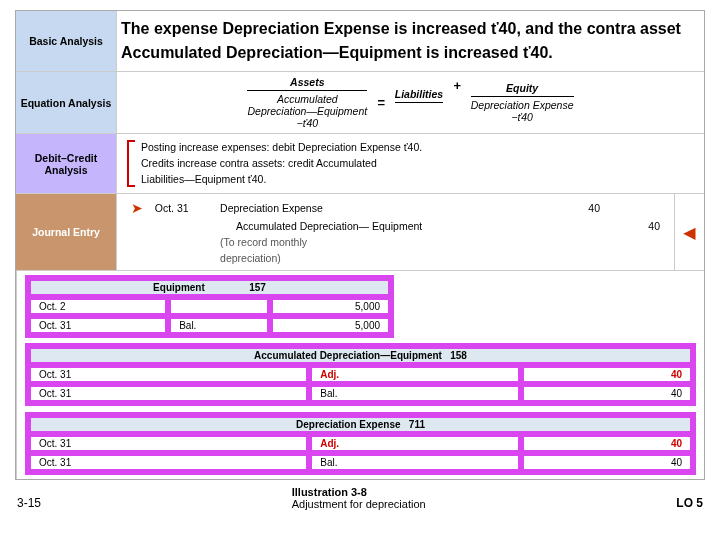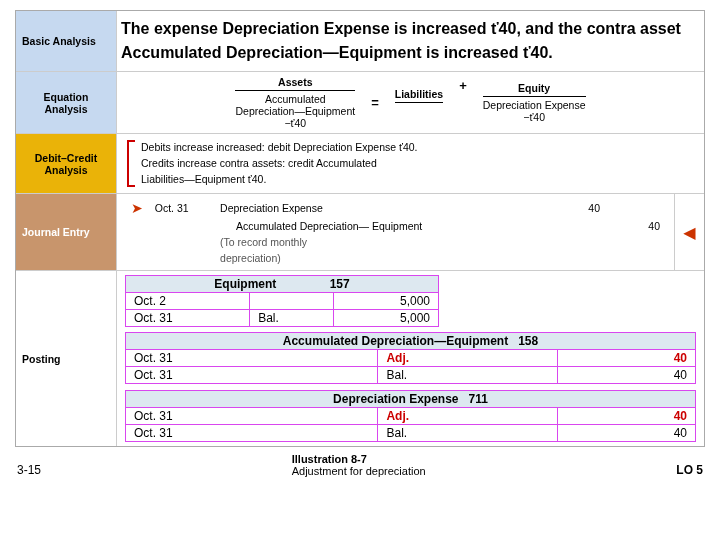--- a/index.html
+++ b/index.html
@@ -26,57 +26,59 @@
     }
     
     .row {
       display: flex;
       border-bottom: 1px solid #ccc;
     }
     .row:last-child { border-bottom: none; }
     .label-cell {
       width: 100px;
       min-width: 100px;
-      padding: 6px 6px;
+      padding: 6px 0;
       display: flex;
       align-items: center;
+      justify-content: center;
       text-align: center;
       font-size: 10.5px;
       font-weight: bold;
     }
     .content-cell {
       flex: 1;
       padding: 5px 8px;
       border-left: 1px solid #ccc;
     }
     
     .basic-label { background: #c6d9f0; }
     .equation-label { background: #c6d9f0; }
-    .debit-label { background: #eab308; }
+    .debit-label { background: #c4b5fd; }
     .journal-label { background: #c8956c; color: #fff; }
     .posting-label { background: #fff; }
 
     
     .basic-content {
       font-size: 16px;
       line-height: 1.5;
       padding: 6px 4px;
       font-weight: bold;
     }
 
     
     .equation-content {
       padding: 4px 10px;
     }
     .equation-row {
       display: flex;
       align-items: center;
       justify-content: center;
-      gap: 16px;
-      font-size: 10.5px;
+      gap: 10px;
+      font-size: 10.5px;
+      font-style: italic;
     }
     .eq-section {
       text-align: center;
     }
     .eq-section .header {
       font-weight: bold;
       border-bottom: 1px solid #000;
       padding-bottom: 2px;
       margin-bottom: 2px;
       font-size: 10.5px;
@@ -140,23 +142,23 @@
     .posting-content {
       padding: 4px 8px;
       font-size: 10px;
     }
     .posting-table {
       border: 1px solid #aaa;
       border-collapse: collapse;
       width: 100%;
     }
     .posting-table td, .posting-table th {
-      border: 1px solid #d946ef;
+      border: 6px solid #d946ef;
       padding: 1px 8px;
-      font-size: 12px;
+      font-size: 10px;
     }
     .posting-table th {
       background: #dde8f0;
       text-align: center;
       font-weight: bold;
     }
     .posting-table .adj { color: #cc0000; font-weight: bold; }
     .posting-table .right { text-align: right; }
     .posting-row {
       display: flex;
@@ -236,21 +238,21 @@
     </div>
 
     <div class="row">
       <div class="label-cell debit-label">
         <span>Debit–Credit Analysis</span>
       </div>
       <div class="content-cell debit-content">
         <div class="bracket-container">
           <div class="bracket-left"></div>
           <div>
-            <span>Debits increase increased: debit Depreciation Expense ť40.</span><br>
+            <span>Posting increase expenses: debit Depreciation Expense ť40.</span><br>
             <span>Credits increase contra assets: credit Accumulated</span><br>
             <span>Liabilities—Equipment ť40.</span>
           </div>
         </div>
       </div>
     </div>
 
     <div class="row">
       <div class="label-cell journal-label">
         <span>Journal Entry</span>
@@ -290,23 +292,20 @@
           </tr>
         </tbody>
           </table>
       </div>
       <div style="width:30px; display:flex; align-items:center; justify-content:center; border-left:1px solid #ccc;">
         <span style="color:#cc3300; font-size:16px;">◀</span>
       </div>
     </div>
 
     <div class="row">
-      <div class="label-cell posting-label">
-        <span>Posting</span>
-      </div>
       <div class="content-cell posting-content">
 
         <div style="margin-bottom:5px;">
           <table class="posting-table" style="width:55%;">
             <tbody>
                 <tr>
               <th colspan="3">
                 <span>Equipment</span>
                 &nbsp;&nbsp;&nbsp;&nbsp;&nbsp;&nbsp;&nbsp;&nbsp;&nbsp;&nbsp;&nbsp;&nbsp;&nbsp;&nbsp;
                 <span>157</span>
@@ -377,20 +376,20 @@
       </div>
     </div>
 
   </div>
 
   <div class="footer">
     <div class="footer-left">
       <span class="page-num">3-15</span>
     </div>
     <div>
-      <span class="illus-bold">Illustration 8-7</span><br>
+      <span class="illus-bold">Illustration 3-8</span><br>
       <span>Adjustment for depreciation</span>
     </div>
     <div class="footer-right">
       <span>LO 5</span>
     </div>
   </div>
 </div>
 
 </body></html>

